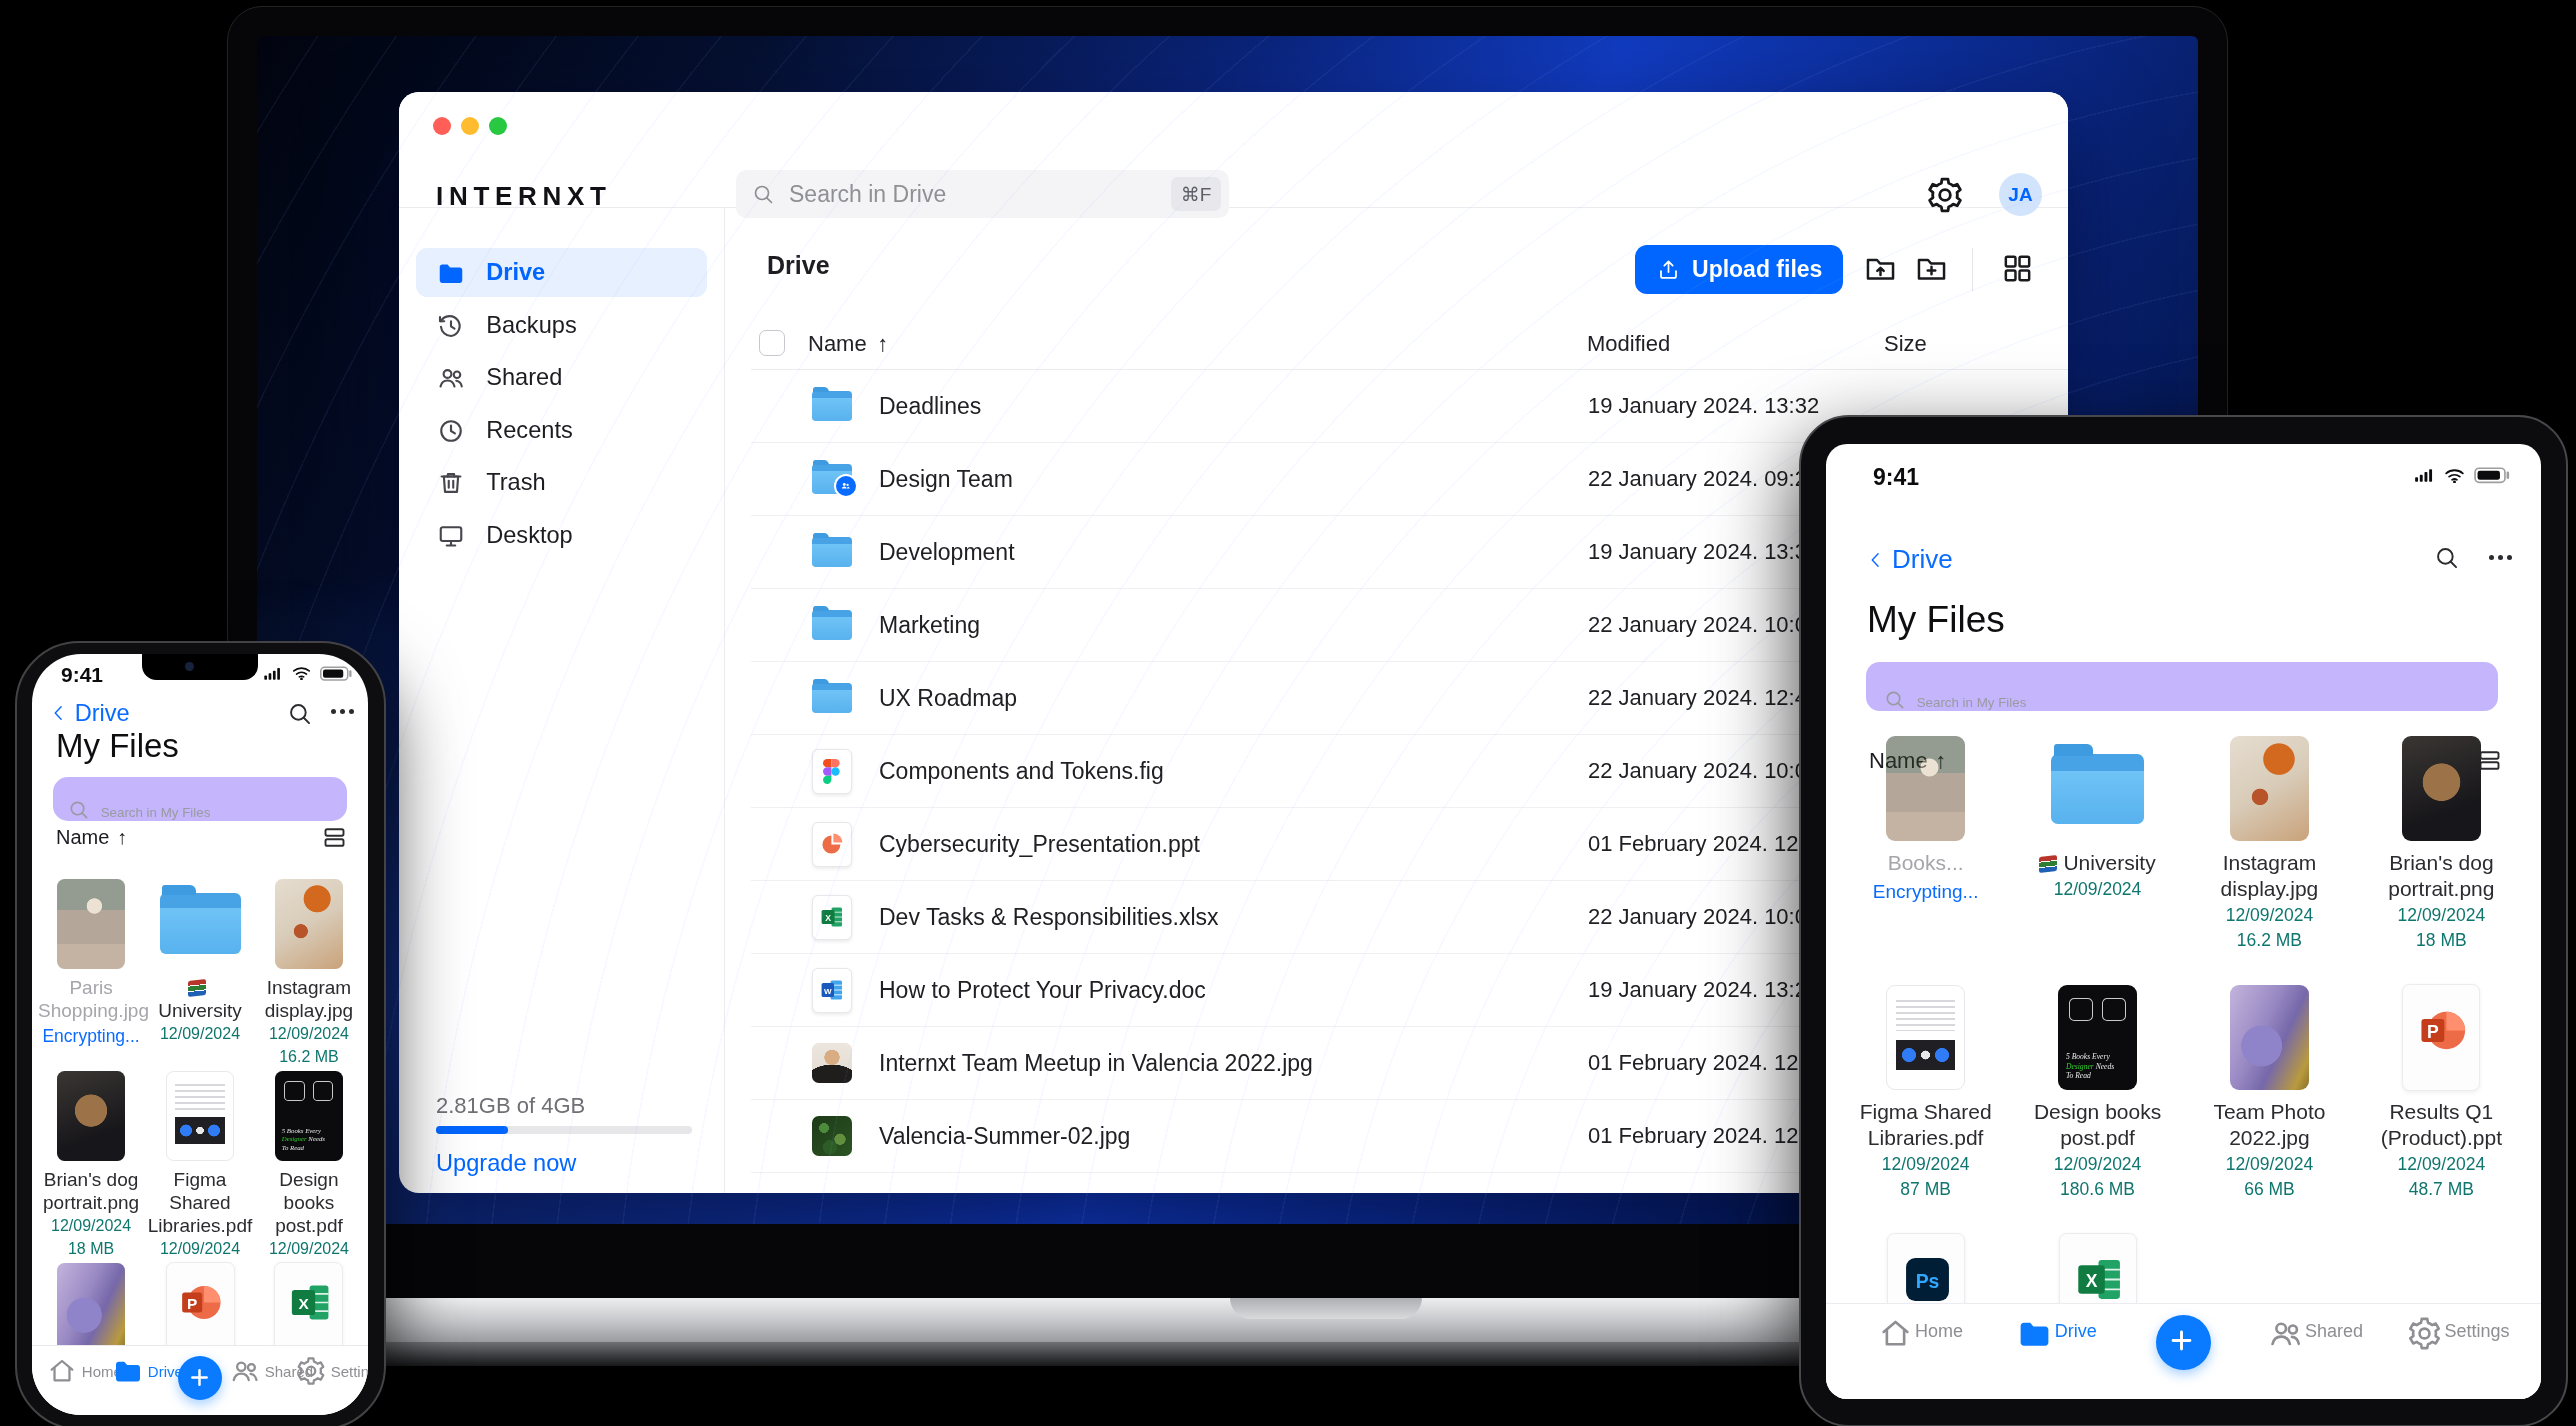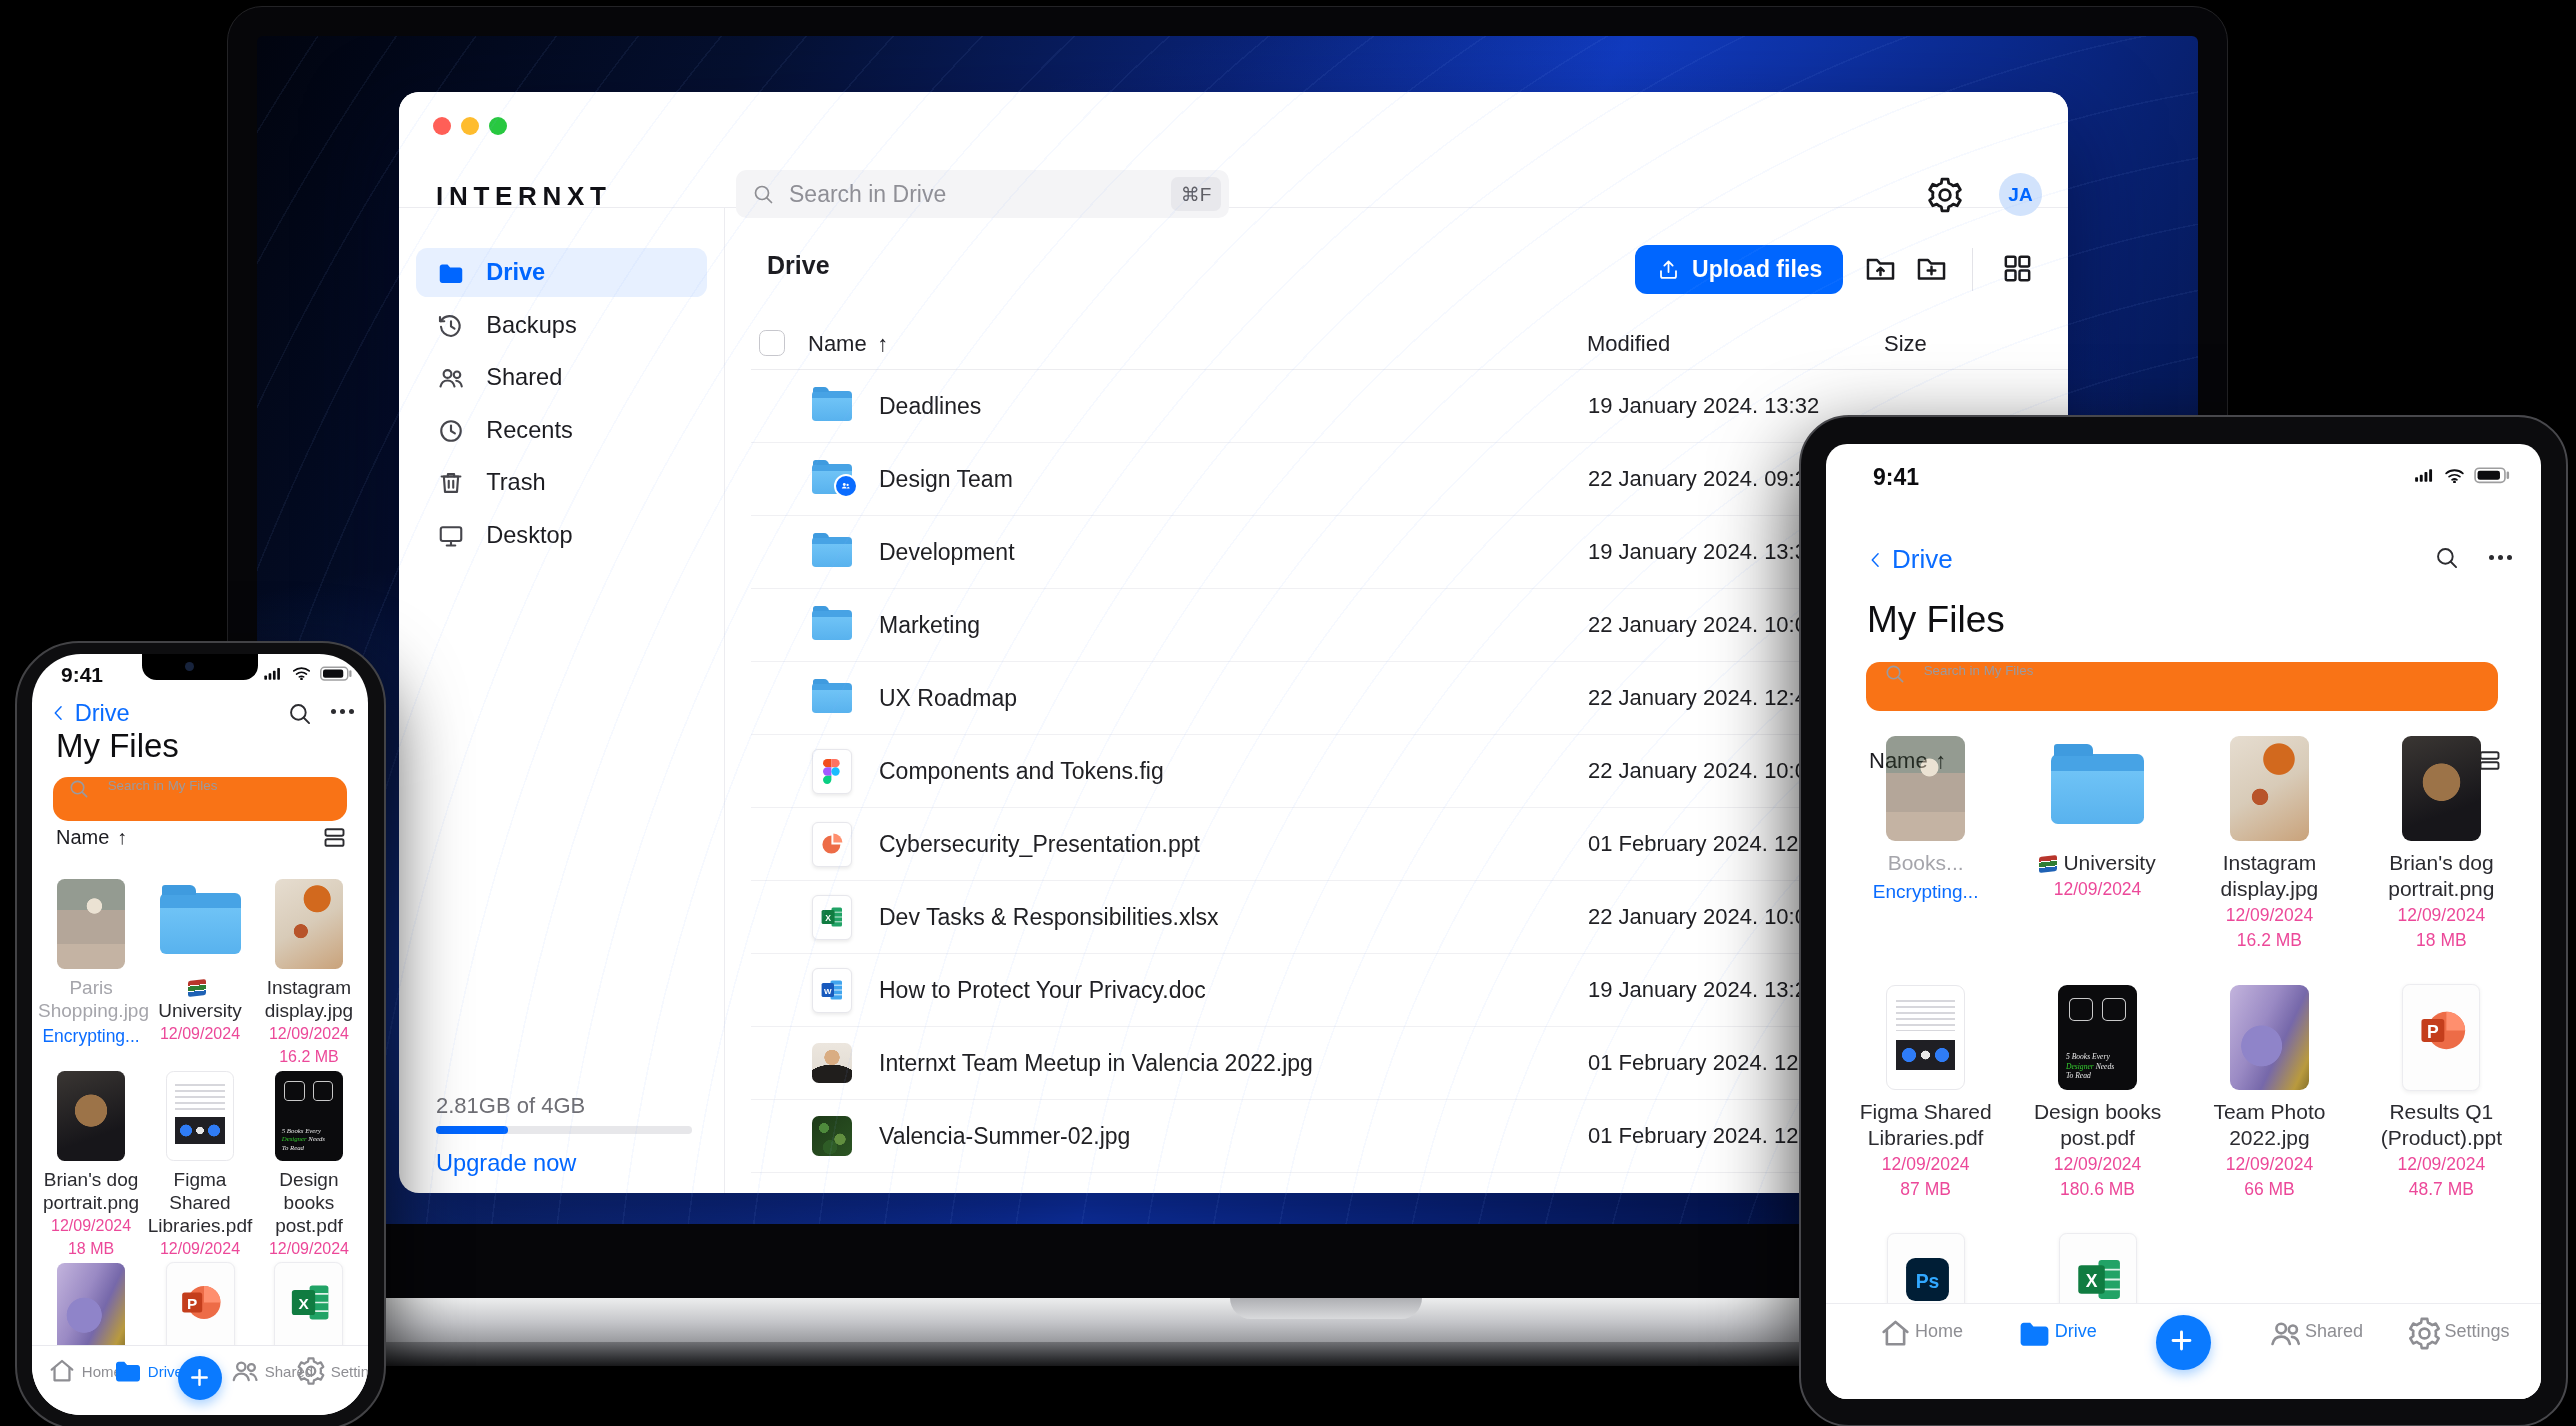--- a/index.html
+++ b/index.html
@@ -128,36 +128,36 @@
   .bline .grn{color:#35cf2f;}
   .cardchip{background:#fdfdfd;border:0.8px solid #ececf0;border-radius:7.6px;box-shadow:0 1.5px 4.6px rgba(0,0,0,.06);
       display:flex;align-items:center;justify-content:center;}
 
   
   .mtime{position:absolute;font-weight:700;color:#0c0c0f;}
   .sticons{position:absolute;display:flex;align-items:center;gap:7.6px;color:#0c0c0f;}
   .backlink{position:absolute;display:flex;align-items:center;gap:6px;color:#0a6cff;cursor:pointer;}
   .backlink svg{width:20px;height:20px;}
   .mtitle{position:absolute;font-weight:400;color:#0e0e11;}
-  .msearch{position:absolute;background:#f97316;display:flex;align-items:flex-start;gap:16px;box-sizing:border-box;}
+  .msearch{position:absolute;background:#c4b5fd;display:flex;align-items:flex-end;gap:9px;box-sizing:border-box;}
   .msearch svg{color:#9a9aa0;flex:none;}
   .msearch input{flex:1;border:0;outline:0;background:transparent;color:#444;min-width:0;
       font-family:"Liberation Sans",sans-serif;}
   .msearch input::placeholder{color:#9a9aa0;}
   .sortrow{position:absolute;display:flex;justify-content:space-between;align-items:center;color:#1c1c21;}
   .sortlbl::after{content:"↑";margin-left:7.6px;}
   .rowsic{color:#2c2c30;cursor:pointer;}
   .iconbtn{cursor:pointer;color:#2c2c30;}
   .dots{display:flex;gap:3.8px;}
   .dots i{width:5.3px;height:5.3px;border-radius:50%;background:#2c2c30;}
   .tile{display:flex;flex-direction:column;align-items:center;cursor:pointer;}
   .twrap{display:flex;align-items:center;justify-content:center;}
   .thumb{border-radius:7.6px;}
   .tname{color:#2b2b30;text-align:center;}
-  .tmeta{color:#ec4899;text-align:center;}
+  .tmeta{color:#0f766e;text-align:center;}
   .tstatus{color:#0a6cff;text-align:center;}
   .tile.dim .thumb{opacity:.5;}
   .tile.dim .tname{color:#a5a5ab;}
   .books-ico{display:inline-block;width:18px;height:16px;margin-right:6px;vertical-align:-1.5px;border-radius:2.3px;
       transform:skewY(-6deg);
       background:linear-gradient(#b8352c 0 30%, #fff 30% 36%, #2f7d33 36% 64%, #fff 64% 70%, #1f62b5 70%);}
   .nitem{display:flex;flex-direction:row;align-items:center;color:#8e8e93;cursor:pointer;}
   .nitem.active{color:#0a7aff;}
   .fab{border-radius:50%;background:#0a7aff;display:flex;align-items:center;justify-content:center;cursor:pointer;
       color:#fff;box-shadow:0 4.6px 12px rgba(10,122,255,.35);}

